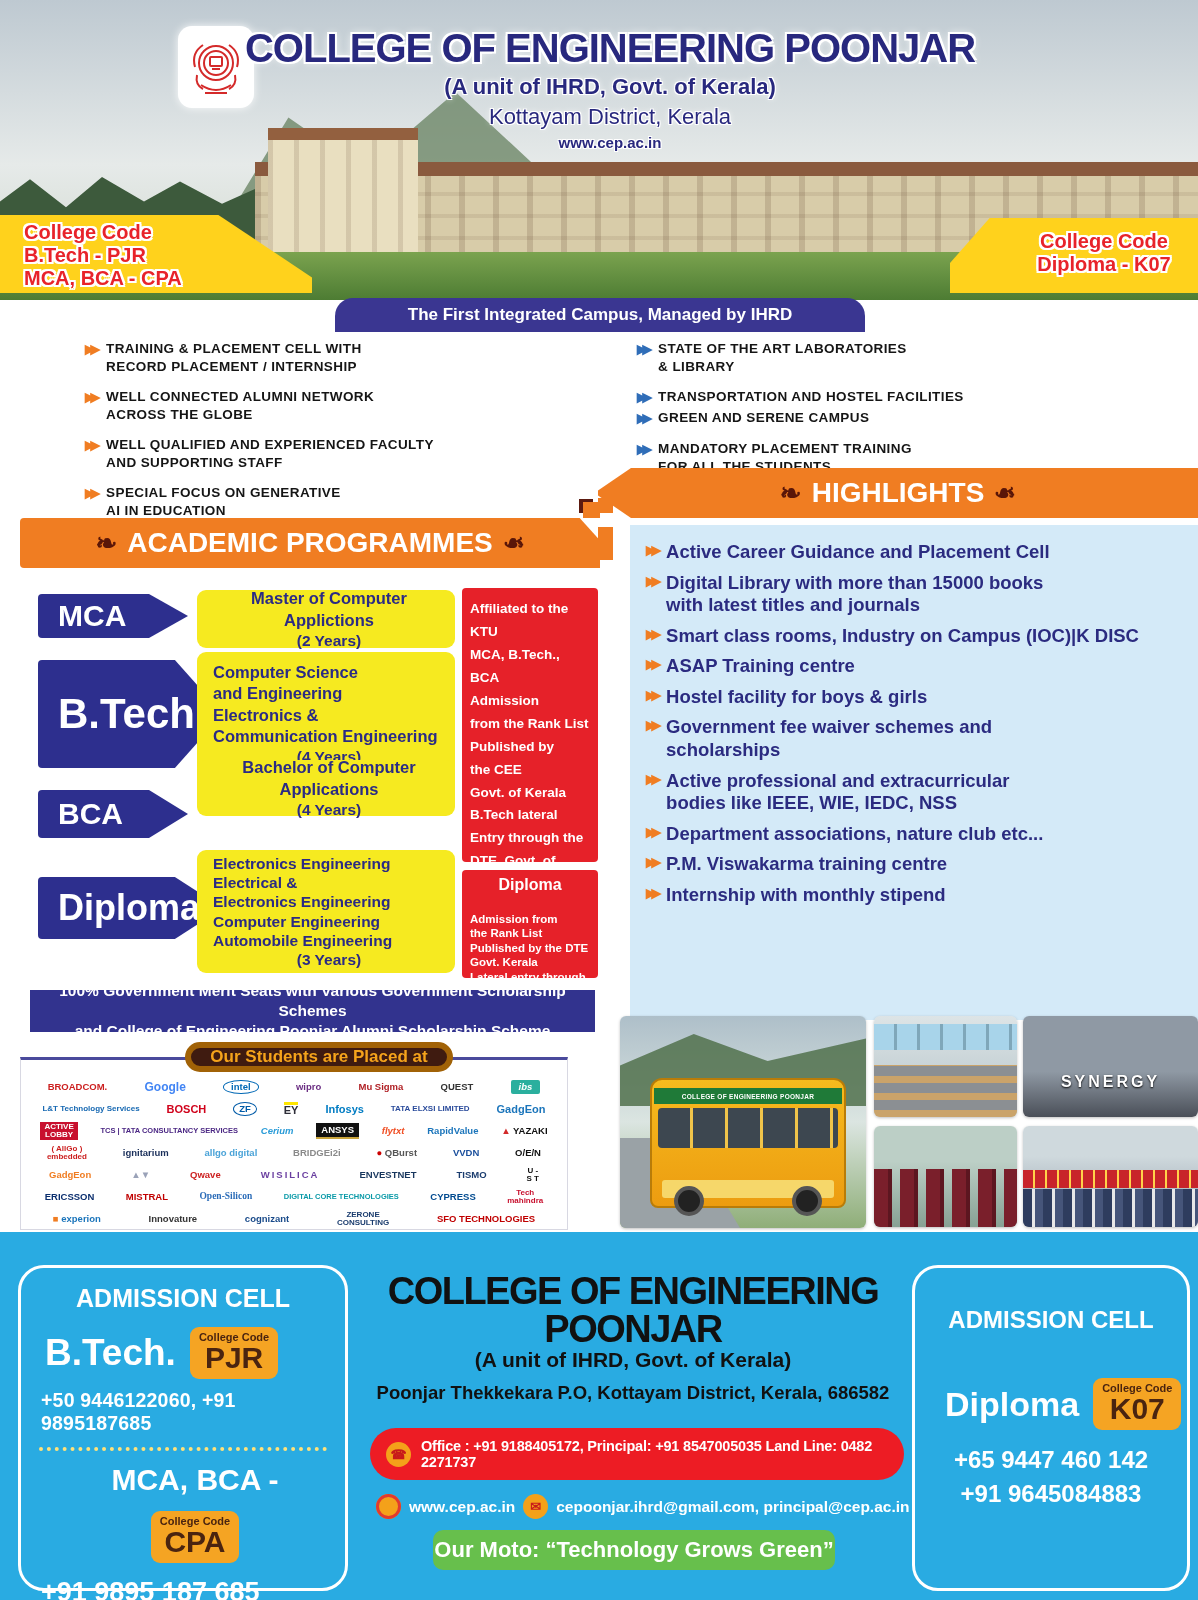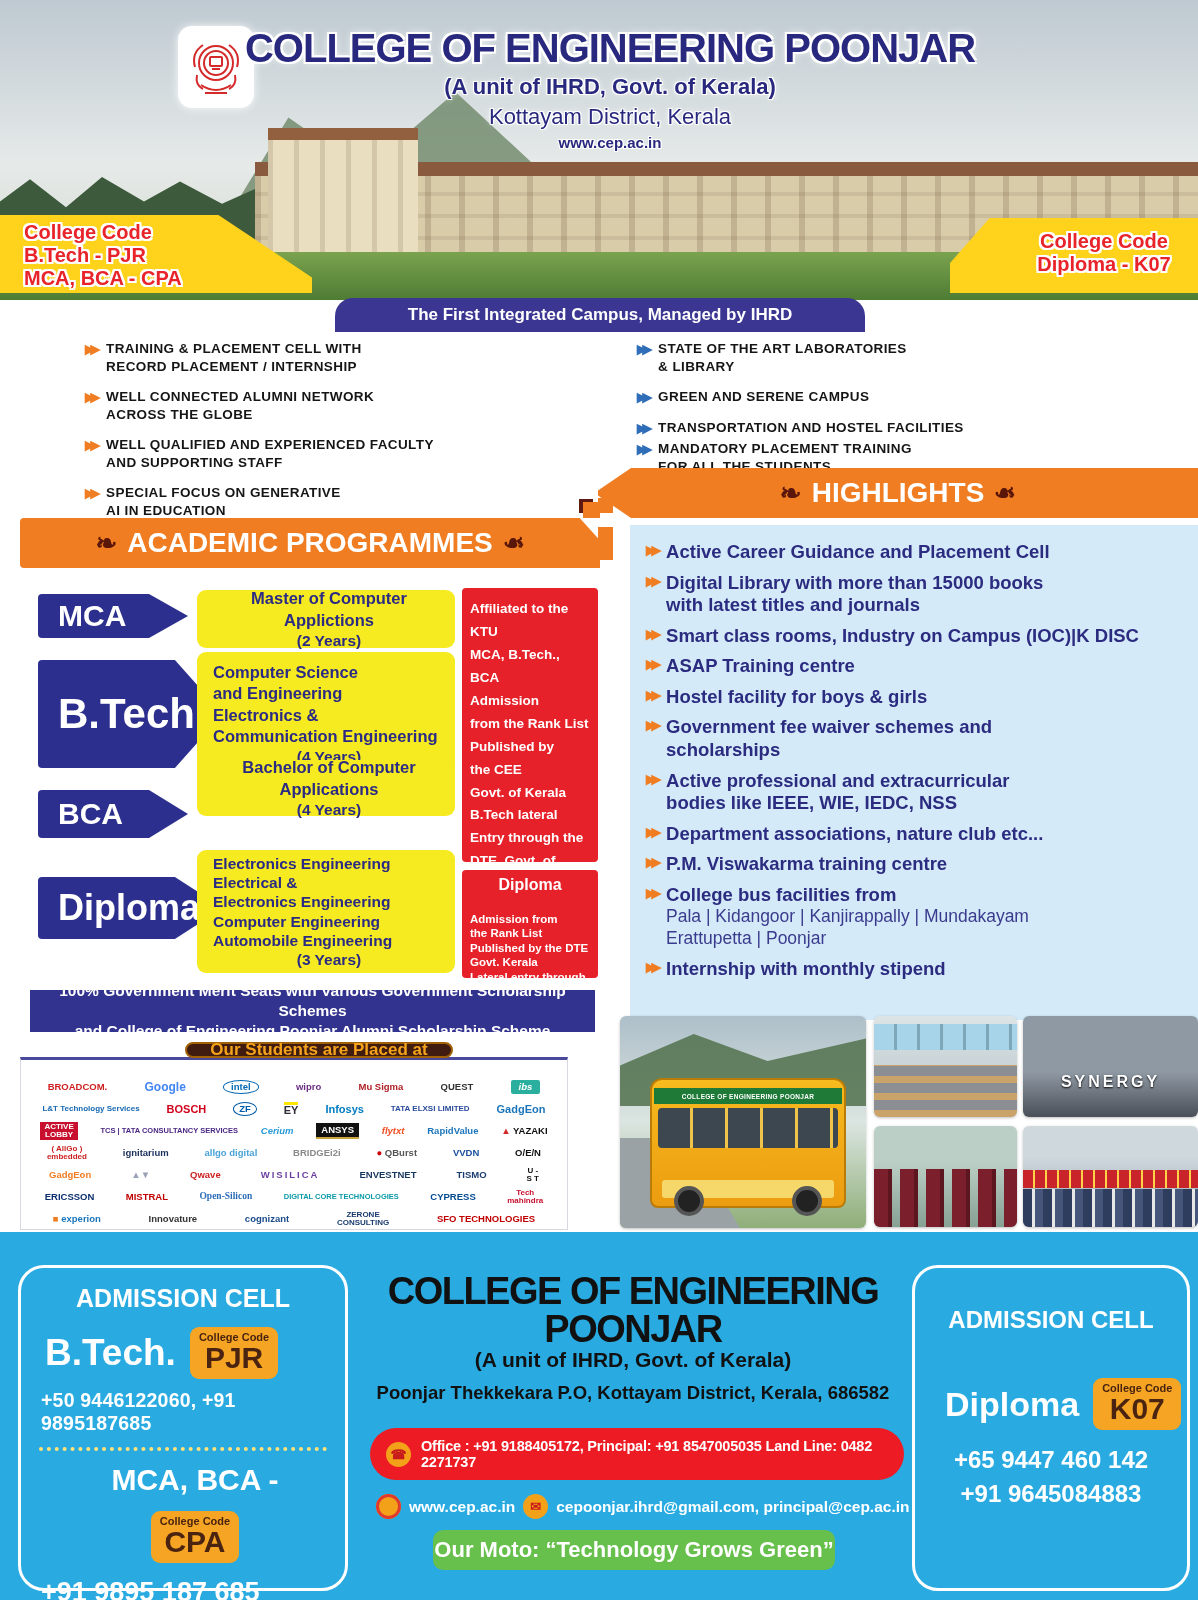--- a/index.html
+++ b/index.html
@@ -61,21 +61,21 @@
   .prog-arrow{background:#2d2f8e;color:#fff;font-weight:800;display:flex;align-items:center;padding-left:20px;clip-path:polygon(0 0,74% 0,100% 50%,74% 100%,0 100%);border-radius:4px;}
   .prog-box{background:#f6ea20;border-radius:9px;color:#2b2b84;font-weight:800;display:flex;flex-direction:column;justify-content:center;padding:4px 10px 4px 16px;}
   .pb-lines{white-space:pre-line;font-size:16.5px;line-height:1.3;}
   .pb-years{font-size:15.5px;text-align:center;margin-top:1px;}
   .prog-box.center .pb-lines{text-align:center;}
   .red-note{background:#e62129;border-radius:4px;color:#fff;font-weight:800;padding:10px 8px;}
   .merit{left:30px;top:990px;width:565px;height:42px;background:#32338e;color:#fff;font-weight:800;font-size:15.5px;display:flex;align-items:center;justify-content:center;text-align:center;white-space:pre-line;line-height:1.3;}
 
   
   .pl-card{left:20px;top:1057px;width:548px;height:173px;background:#fff;border:1px solid #d8d8e2;border-top:3px solid #4a4a9c;padding-top:16px;}
-  .pl-pill{left:185px;top:1042px;width:268px;height:16px;background:#3f1b10;border-radius:16px;color:#f5a31b;font-weight:800;font-size:17px;display:flex;align-items:center;justify-content:center;border:2px solid #a16207;}
+  .pl-pill{left:185px;top:1042px;width:268px;height:30px;background:#3f1b10;border-radius:16px;color:#f5a31b;font-weight:800;font-size:17px;display:flex;align-items:center;justify-content:center;border:6px solid #a16207;}
   .lrow{display:flex;justify-content:space-around;align-items:center;height:22px;padding:0 8px;}
   .lg{font-weight:800;font-size:9.5px;white-space:nowrap;line-height:1;}
   .lg.two{white-space:pre-line;text-align:center;font-size:8px;}
 
   
   .ph{border-radius:6px;overflow:hidden;box-shadow:0 1px 3px rgba(0,0,0,.25);}
   .bus-ph{left:620px;top:1016px;width:246px;height:212px;background:linear-gradient(#aebfc9,#dbe5e1 50%,#8fae78);}
   .bus-hill{position:absolute;left:0;top:0;width:246px;height:90px;background:#51714c;clip-path:polygon(0 100%,0 55%,30% 20%,60% 50%,100% 25%,100% 100%);opacity:.85;}
   .bus-road{position:absolute;left:0;bottom:0;width:120px;height:90px;background:#9aa2a6;clip-path:polygon(0 0,55% 0,100% 100%,0 100%);}
   .bus-body{position:absolute;left:30px;top:62px;width:196px;height:130px;background:linear-gradient(#f7bb1e,#ec9c10);border:2px solid #b97c08;border-radius:12px 12px 8px 8px;}
@@ -185,27 +185,27 @@
 AI IN EDUCATION</span>
       </div>
   </div>
 
   <div class="abs feats-r">
     <div class="feat">
         <span class="arr b"></span>
         <span class="txt">STATE OF THE ART LABORATORIES
 &amp; LIBRARY</span>
       </div>
-    <div class="feat">
-        <span class="arr b"></span>
-        <span class="txt">GREEN AND SERENE CAMPUS</span>
-      </div>
     <div class="feat tight">
         <span class="arr b"></span>
         <span class="txt">TRANSPORTATION AND HOSTEL FACILITIES</span>
+      </div>
+    <div class="feat">
+        <span class="arr b"></span>
+        <span class="txt">GREEN AND SERENE CAMPUS</span>
       </div>
     <div class="feat">
         <span class="arr b"></span>
         <span class="txt">MANDATORY PLACEMENT TRAINING
 FOR ALL THE STUDENTS</span>
       </div>
   </div>
 
   <div class="abs sec-bar bar-high">
     <span class="flourish">❧</span>
@@ -248,25 +248,20 @@
         <div><span class="htxt">Active professional and extracurricular
 bodies like IEEE, WIE, IEDC, NSS</span></div>
       </div>
     <div class="hl">
         <span class="arr o"></span>
         <div><span class="htxt">Department associations, nature club etc...</span></div>
       </div>
     <div class="hl">
         <span class="arr o"></span>
         <div><span class="htxt">P.M. Viswakarma training centre</span></div>
-      </div>
-    <div class="hl">
-        <span class="arr o"></span>
-        <div><span class="htxt">College bus facilities from</span><div class="hl-sub">Pala  |  Kidangoor  |  Kanjirappally  |  Mundakayam
-Erattupetta  |  Poonjar</div></div>
       </div>
     <div class="hl">
         <span class="arr o"></span>
         <div><span class="htxt">Internship with monthly stipend</span></div>
       </div>
   </div>
 
   <div class="abs sec-bar bar-acad">
     <span class="flourish">❧</span>
     <span>ACADEMIC PROGRAMMES</span>

